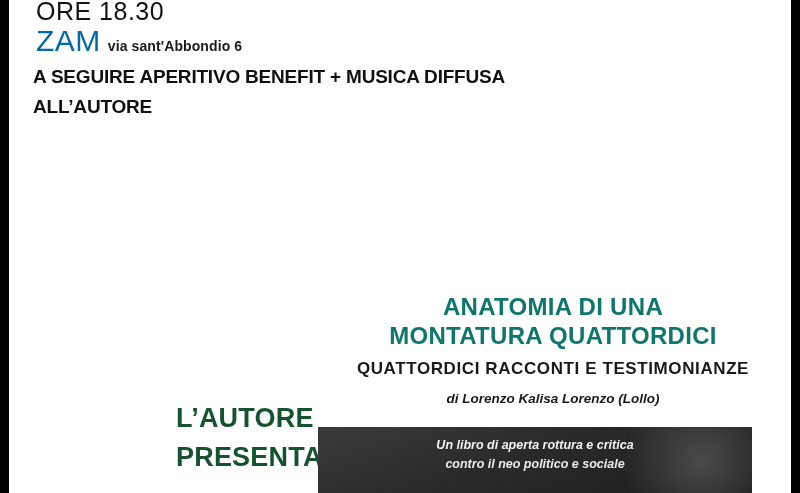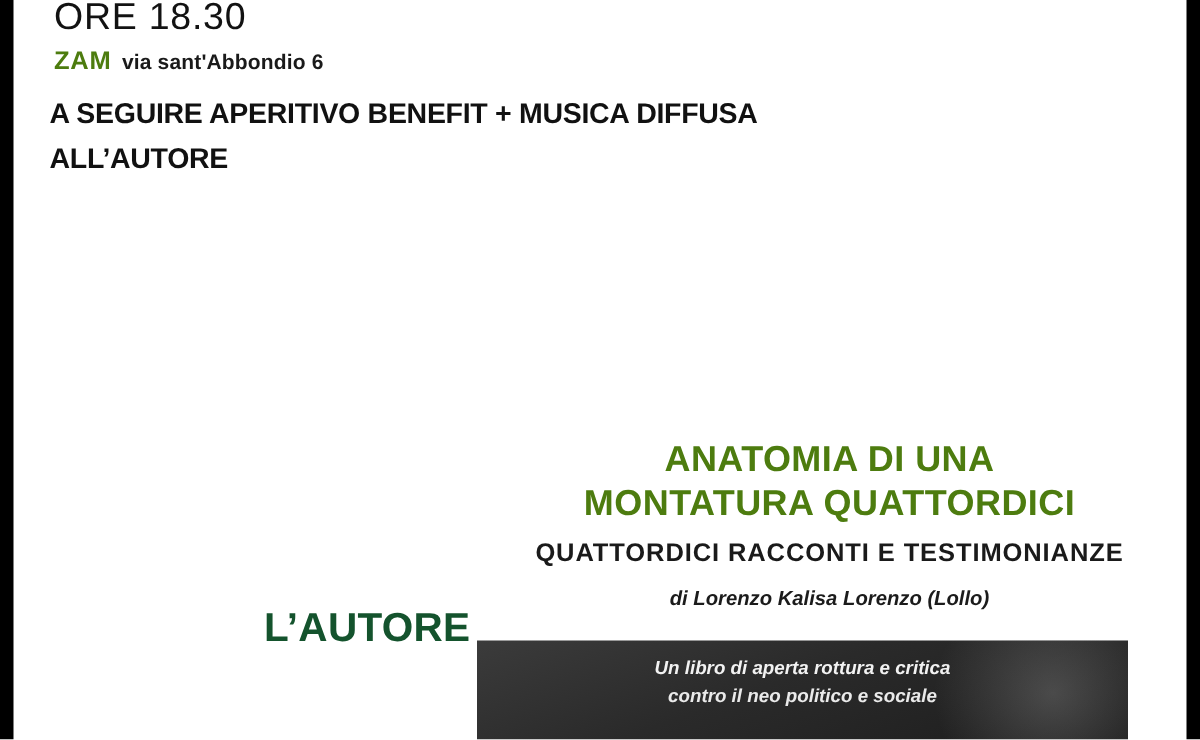--- a/index.html
+++ b/index.html
@@ -52,24 +52,24 @@
   }
   .venue-row {
     position: absolute;
     left: 36px;
     top: 27px;
     display: flex;
     align-items: baseline;
     gap: 7px;
   }
   .venue-name {
-    font-size: 17px;
-    font-weight: 700;
+    font-size: 30px;
+    font-weight: 400;
     letter-spacing: 0.5px;
-    color: #4d7c0f;
+    color: #0369a1;
     line-height: 28px;
   }
   .venue-address {
     font-size: 14px;
     font-weight: 700;
     color: #1a1a1a;
     letter-spacing: 0.1px;
   }
 
   .headline-block {
@@ -105,21 +105,21 @@
   .book-block {
     position: absolute;
     left: 318px;
     top: 292px;
     width: 470px;
     text-align: center;
   }
   .book-title {
     font-size: 24px;
     font-weight: 700;
-    color: #4d7c0f;
+    color: #0f766e;
     line-height: 29px;
     letter-spacing: 0.3px;
   }
   .book-subtitle {
     margin-top: 9px;
     font-size: 17px;
     font-weight: 600;
     color: #1a1a1a;
     letter-spacing: 0.6px;
   }
@@ -179,20 +179,21 @@
       <span class="venue-address">via sant'Abbondio 6</span>
     </div>
 
     <div class="headline-block">
       <div class="headline l1">A SEGUIRE APERITIVO BENEFIT + MUSICA DIFFUSA</div>
       <div class="headline l3">ALL’AUTORE</div>
     </div>
 
     <div class="autore-presenta">
       <div>L’AUTORE</div>
+      <div>PRESENTA</div>
     </div>
 
     <div class="book-block">
       <div class="book-title">ANATOMIA DI UNA</div>
       <div class="book-title">MONTATURA QUATTORDICI</div>
       <div class="book-subtitle">QUATTORDICI RACCONTI E TESTIMONIANZE</div>
       <div class="book-author">di Lorenzo Kalisa Lorenzo (Lollo)</div>
     </div>
 
     <div class="cover-panel">

